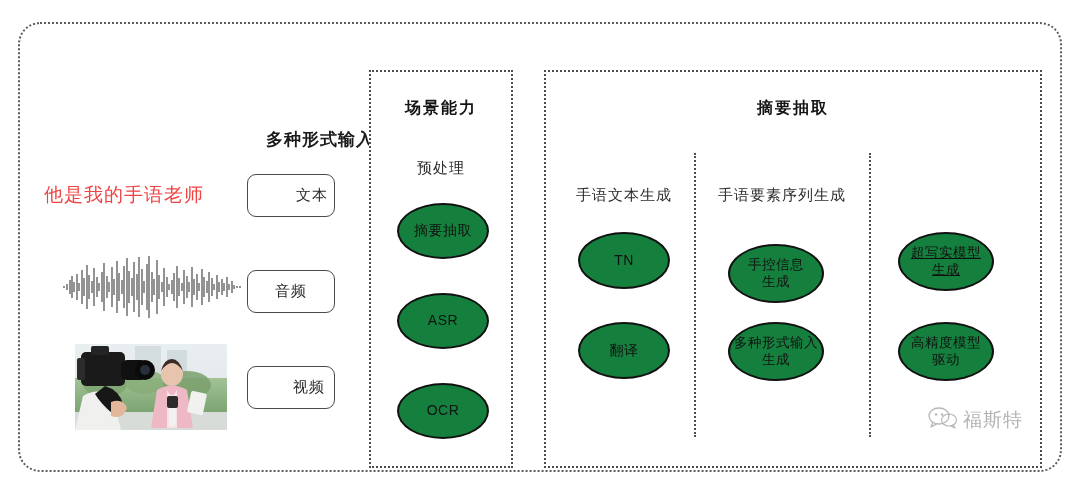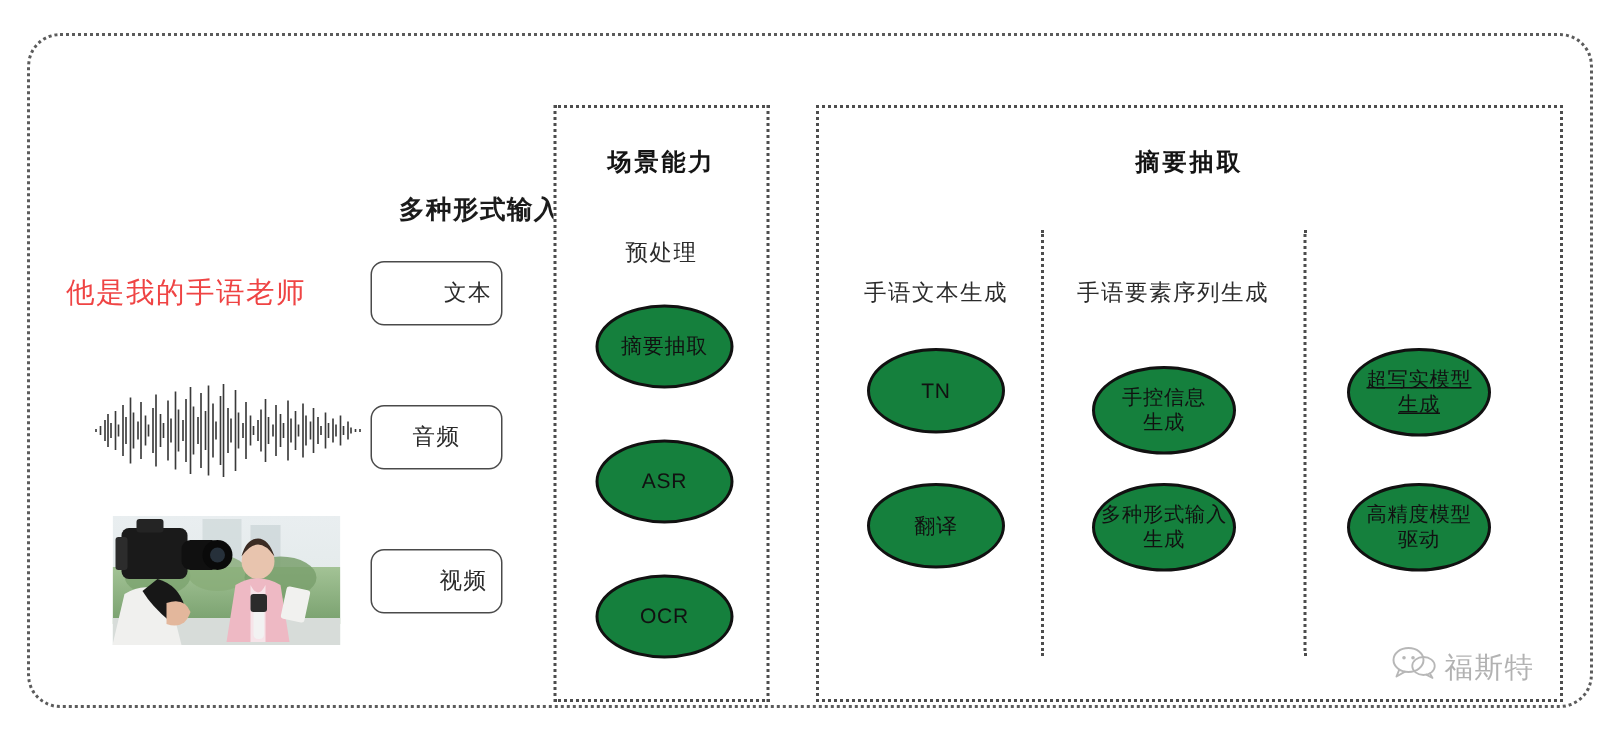--- a/index.html
+++ b/index.html
@@ -190,21 +190,21 @@
   #node-translate   { left: 32px;  top: 250px; width: 92px; height: 57px; }
   #node-manual      { left: 182px; top: 172px; width: 96px; height: 59px; }
   #node-nonmanual   { left: 182px; top: 250px; width: 96px; height: 59px; }
   #node-hyperreal   { left: 352px; top: 160px; width: 96px; height: 59px; text-decoration: underline; }
   #node-highprec    { left: 352px; top: 250px; width: 96px; height: 59px; }
 
   
   #watermark {
     position: absolute;
     left: 928px;
-    top: 430px;
+    top: 406px;
     display: flex;
     align-items: center;
     gap: 5px;
     opacity: 0.42;
   }
   #watermark-text {
     font-size: 19px;
     color: #4a4a4a;
     letter-spacing: 1px;
     white-space: nowrap;

